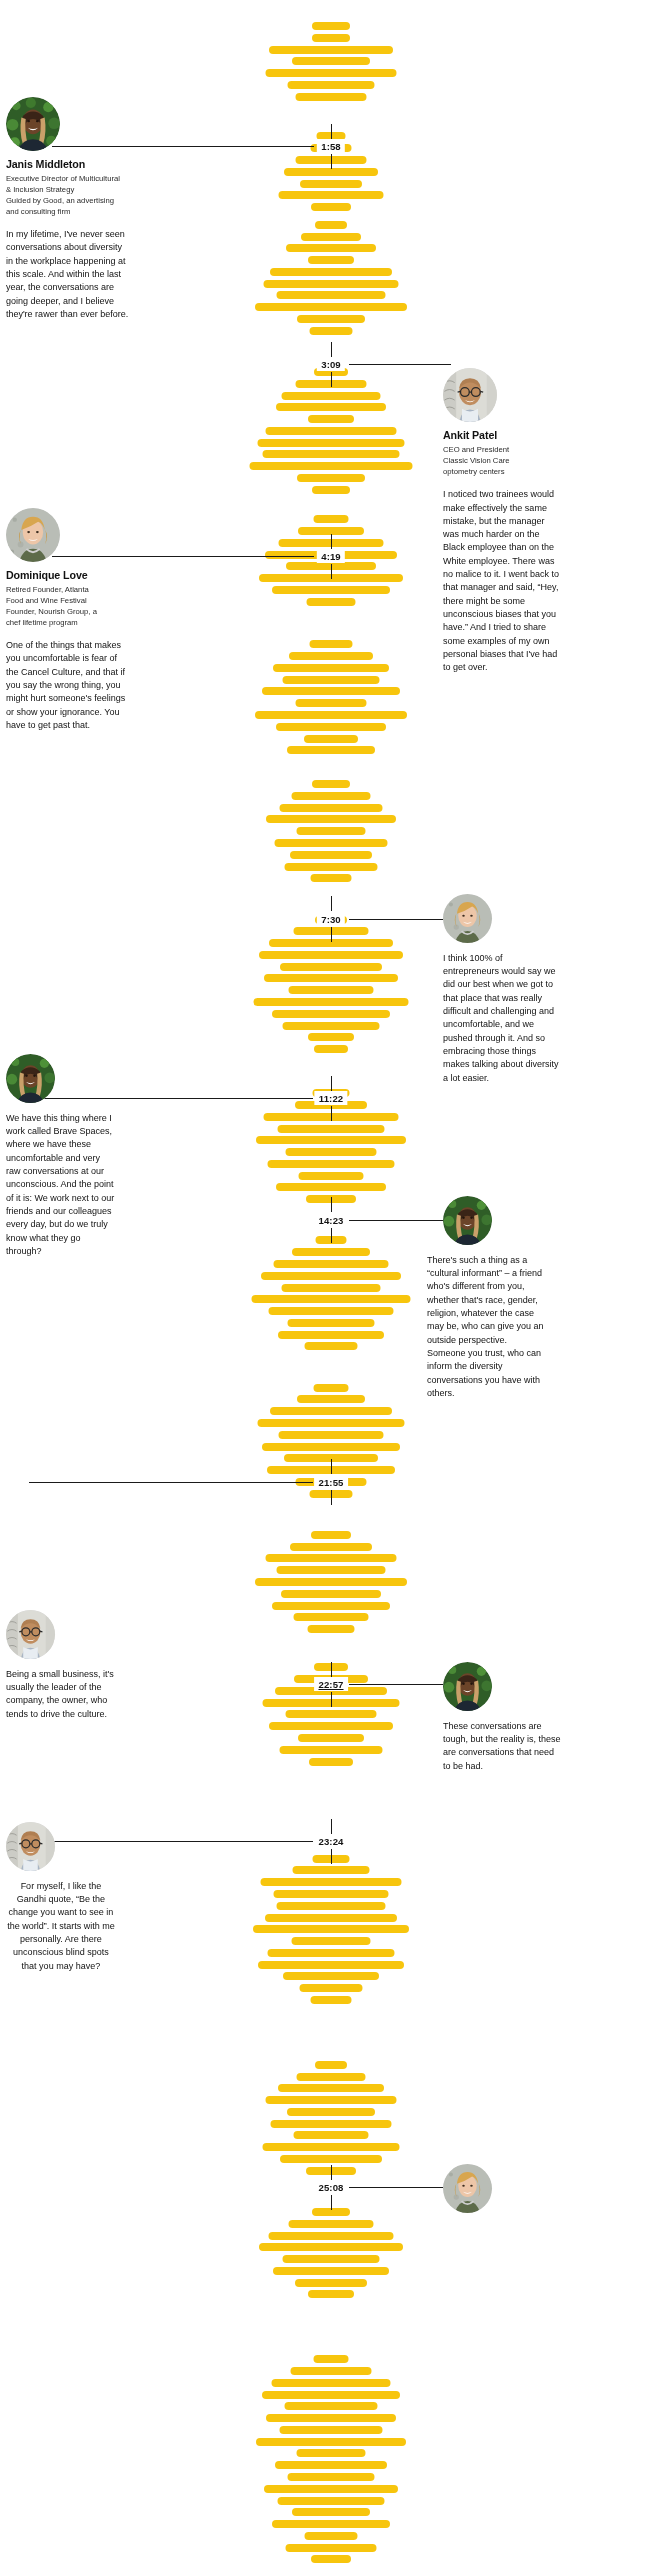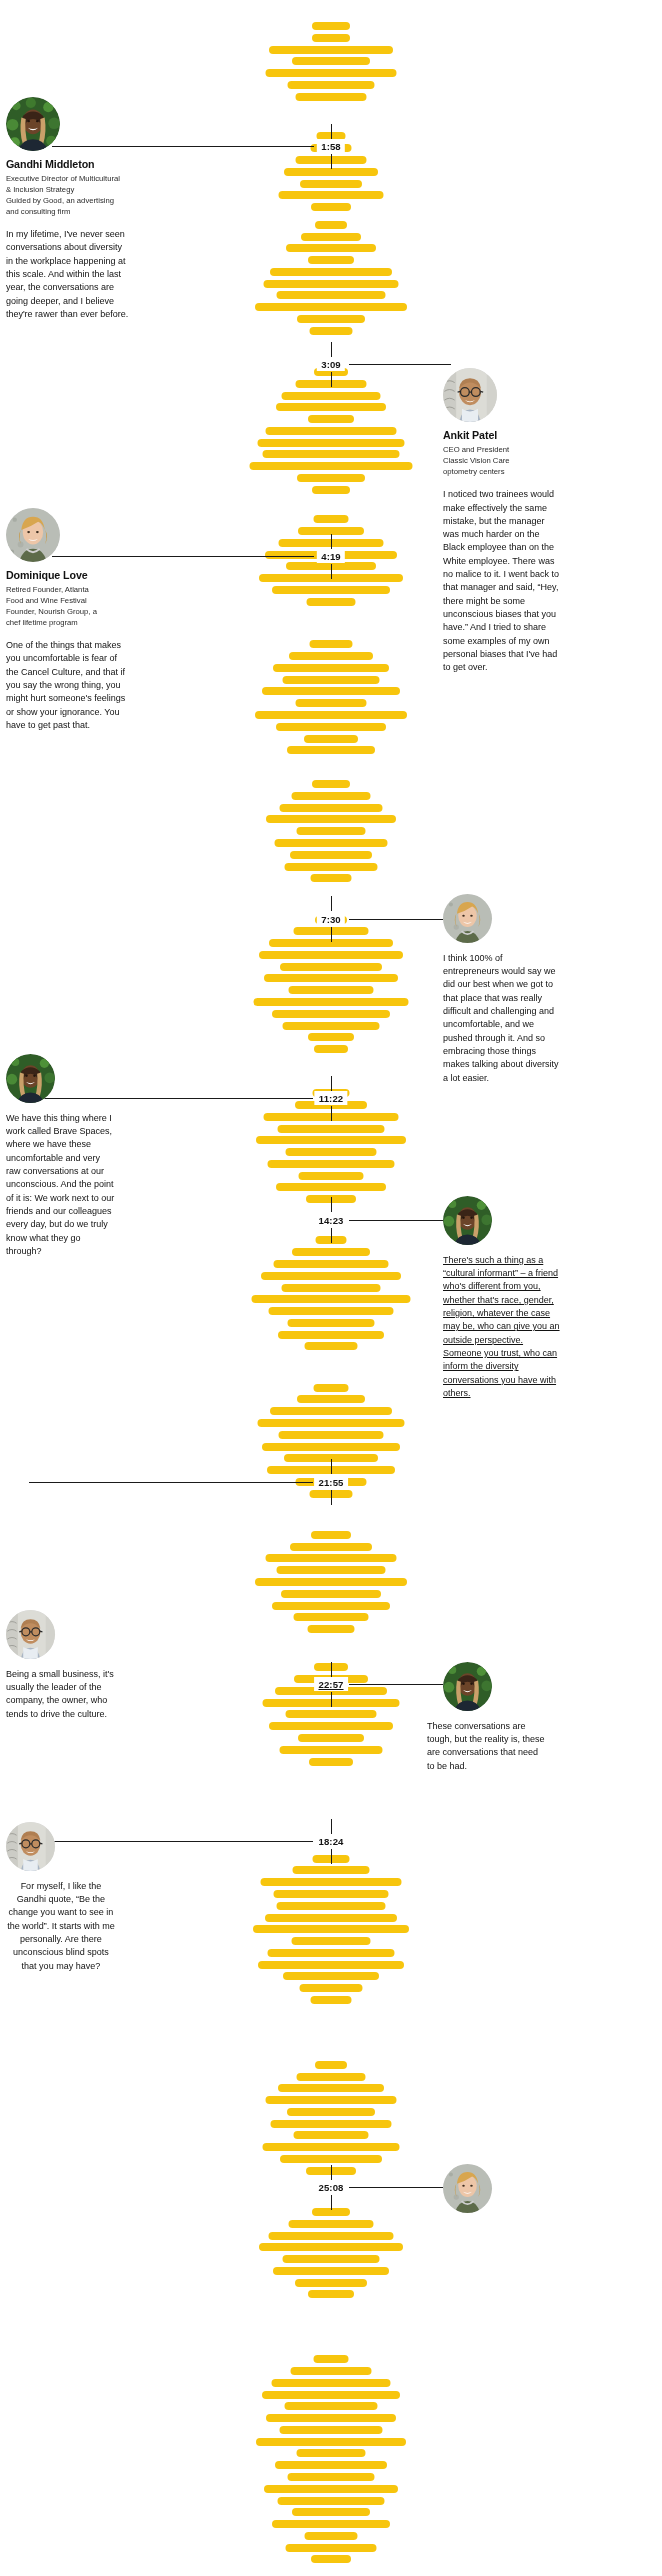--- a/index.html
+++ b/index.html
@@ -301,21 +301,21 @@
       <div class="tick" style="top: 1459px; height: 14.7px;"></div>
       <div class="tick" style="top: 1490px; height: 14.7px;"></div>
       <div class="tstamp" style="top: 1482px;">21:55</div>
       <div class="leader" style="top: 1482px; left: 29px; width: 284px;"></div>
       <div class="tick" style="top: 1662px; height: 14.7px;"></div>
       <div class="tick" style="top: 1692px; height: 14.7px;"></div>
       <div class="tstamp" style="top: 1684px; text-decoration: underline;">22:57</div>
       <div class="leader" style="top: 1684px; left: 349px; width: 102px;"></div>
       <div class="tick" style="top: 1819px; height: 14.7px;"></div>
       <div class="tick" style="top: 1849px; height: 14.7px;"></div>
-      <div class="tstamp" style="top: 1841px;">18:24</div>
+      <div class="tstamp" style="top: 1841px;">23:24</div>
       <div class="leader" style="top: 1841px; left: 29px; width: 284px;"></div>
       <div class="tick" style="top: 2165px; height: 14.7px;"></div>
       <div class="tick" style="top: 2195px; height: 14.7px;"></div>
       <div class="tstamp" style="top: 2187px;">25:08</div>
       <div class="leader" style="top: 2187px; left: 349px; width: 102px;"></div>
     </div>
 
   <div class="speaker left" style="top:97px; width:124px;">
     <div class="avatar big">
       <svg viewBox="0 0 74 74" aria-hidden="true">
@@ -337,21 +337,21 @@
           <path d="M23 26 q14 -12 28 0 q2 10 -2 14 q-4 -10 -12 -10 q-8 0 -12 10 q-3 -6 -2 -14z" fill="#3a2417"></path>
           <path d="M21 28 q-3 20 2 36 l7 2 q-5 -20 -3 -36z" fill="#caa06a"></path>
           <path d="M53 28 q3 20 -2 36 l-7 2 q5 -20 3 -36z" fill="#caa06a"></path>
           <ellipse cx="31" cy="33" rx="2" ry="1.6" fill="#23150d"></ellipse>
           <ellipse cx="43" cy="33" rx="2" ry="1.6" fill="#23150d"></ellipse>
           <path d="M30 42 q7 7 14 0 q-7 4 -14 0z" fill="#fff"></path>
           <path d="M16 74 q6 -16 21 -16 q15 0 21 16z" fill="#1d2733"></path>
         </g>
       </svg>
     </div>
-    <div class="sp-name">Gandhi Middleton</div>
+    <div class="sp-name">Janis Middleton</div>
     <div class="sp-role">
       <div>Executive Director of Multicultural</div>
       <div>&amp; Inclusion Strategy</div>
       <div>Guided by Good, an advertising</div>
       <div>and consulting firm</div>
     </div>
     <div class="sp-quote">In my lifetime, I've never seen conversations about diversity in the workplace happening at this scale. And within the last year, the conversations are going deeper, and I believe they're rawer than ever before.</div>
   </div>
 
   <div class="speaker right" style="top:368px;">
@@ -504,21 +504,21 @@
           <path d="M23 26 q14 -12 28 0 q2 10 -2 14 q-4 -10 -12 -10 q-8 0 -12 10 q-3 -6 -2 -14z" fill="#3a2417"></path>
           <path d="M21 28 q-3 20 2 36 l7 2 q-5 -20 -3 -36z" fill="#caa06a"></path>
           <path d="M53 28 q3 20 -2 36 l-7 2 q5 -20 3 -36z" fill="#caa06a"></path>
           <ellipse cx="31" cy="33" rx="2" ry="1.6" fill="#23150d"></ellipse>
           <ellipse cx="43" cy="33" rx="2" ry="1.6" fill="#23150d"></ellipse>
           <path d="M30 42 q7 7 14 0 q-7 4 -14 0z" fill="#fff"></path>
           <path d="M16 74 q6 -16 21 -16 q15 0 21 16z" fill="#1d2733"></path>
         </g>
       </svg>
     </div>
-    <div class="sp-quote only-quote" style="margin-left:16px; width:118px;text-decoration:underline;">There's such a thing as a “cultural informant” – a friend who's different from you, whether that's race, gender, religion, whatever the case may be, who can give you an outside perspective. Someone you trust, who can inform the diversity conversations you have with others.</div>
+    <div class="sp-quote only-quote" style="width:118px;">There's such a thing as a “cultural informant” – a friend who's different from you, whether that's race, gender, religion, whatever the case may be, who can give you an outside perspective. Someone you trust, who can inform the diversity conversations you have with others.</div>
   </div>
 
   <div class="speaker left" style="top:1610px; width:110px;">
     <div class="avatar">
       <svg viewBox="0 0 74 74" aria-hidden="true">
         <defs>
             <clipPath id="c7">
               <circle cx="37" cy="37" r="37"></circle>
             </clipPath>
           </defs>
@@ -568,21 +568,21 @@
           <path d="M23 26 q14 -12 28 0 q2 10 -2 14 q-4 -10 -12 -10 q-8 0 -12 10 q-3 -6 -2 -14z" fill="#3a2417"></path>
           <path d="M21 28 q-3 20 2 36 l7 2 q-5 -20 -3 -36z" fill="#caa06a"></path>
           <path d="M53 28 q3 20 -2 36 l-7 2 q5 -20 3 -36z" fill="#caa06a"></path>
           <ellipse cx="31" cy="33" rx="2" ry="1.6" fill="#23150d"></ellipse>
           <ellipse cx="43" cy="33" rx="2" ry="1.6" fill="#23150d"></ellipse>
           <path d="M30 42 q7 7 14 0 q-7 4 -14 0z" fill="#fff"></path>
           <path d="M16 74 q6 -16 21 -16 q15 0 21 16z" fill="#1d2733"></path>
         </g>
       </svg>
     </div>
-    <div class="sp-quote only-quote" style="width:118px;">These conversations are tough, but the reality is, these are conversations that need to be had.</div>
+    <div class="sp-quote only-quote" style="margin-left:16px; width:118px;">These conversations are tough, but the reality is, these are conversations that need to be had.</div>
   </div>
 
   <div class="speaker left" style="top:1822px; width:110px;text-align:center;">
     <div class="avatar">
       <svg viewBox="0 0 74 74" aria-hidden="true">
         <defs>
             <clipPath id="c9">
               <circle cx="37" cy="37" r="37"></circle>
             </clipPath>
           </defs>

